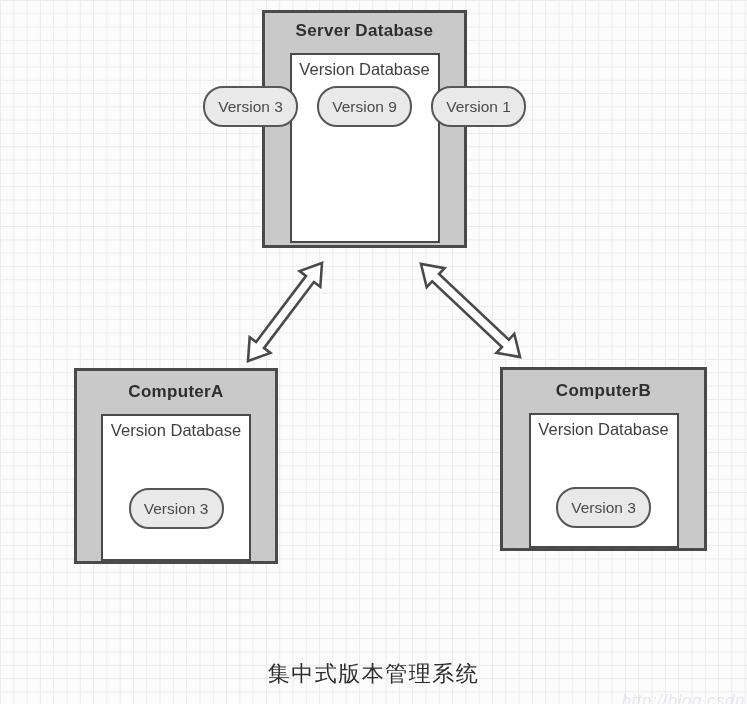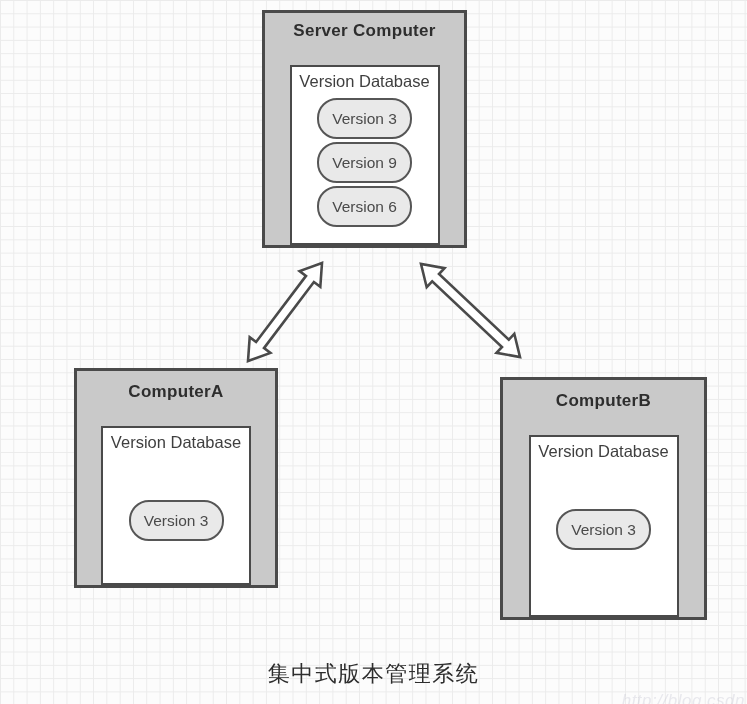--- a/index.html
+++ b/index.html
@@ -34,56 +34,55 @@
 
   .node {
     position: absolute;
     background: var(--node-fill, #c9c9c9);
     border: 3px solid var(--node-border, #4a4a4a);
     display: flex;
     flex-direction: column;
     align-items: center;
   }
   .node-server    { left: 262px; top: 10px;  width: 205px; height: 238px; padding-top: 8px;  }
-  .node-computerA { left: 74px;  top: 368px; width: 204px; height: 220px; padding-top: 11px; }
-  .node-computerB { left: 500px; top: 377px; width: 207px; height: 243px; padding-top: 11px; }
+  .node-computerA { left: 74px;  top: 368px; width: 204px; height: 196px; padding-top: 11px; }
+  .node-computerB { left: 500px; top: 367px; width: 207px; height: 184px; padding-top: 11px; }
 
   .node-title {
     font-size: 17px;
     font-weight: bold;
     color: #2e2e2e;
     letter-spacing: 0.3px;
     height: 20px;
     line-height: 20px;
   }
 
   .db-box {
-    margin-top: 24px;
+    margin-top: 12px;
     width: 150px;
     height: 190px;
     background: var(--db-fill, #ffffff);
     border: 2px solid var(--node-border, #4a4a4a);
     display: flex;
     flex-direction: column;
     align-items: center;
     padding-top: 4px;
   }
   .db-label {
     font-size: 16.5px;
     color: #3f3f3f;
     height: 21px;
     line-height: 21px;
     white-space: nowrap;
   }
 
   .pills {
     display: flex;
-    flex-direction: column;
     align-items: center;
-    gap: 3px;
+    gap: 19px;
     margin-top: 6px;
   }
   .pills-single { margin-top: 47px; }
 
   .pill {
     width: 95px;
     height: 41px;
     background: var(--version-fill, #e9e9e9);
     border: 2px solid #565656;
     border-radius: 20px;
@@ -121,27 +120,27 @@
 <body>
 
 <div class="canvas">
 
   <svg class="arrows-layer" viewBox="0 0 747 704" xmlns="http://www.w3.org/2000/svg">
       <polygon points="322.0,263.0 299.6,271.1 306.0,275.9 256.1,342.0 249.7,337.2 248.0,361.0 270.4,352.9 264.0,348.1 313.9,282.0 320.3,286.8" class="arrow-shape"></polygon>
       <polygon points="421.0,264.0 426.7,287.2 432.2,281.3 502.0,347.0 496.5,352.8 520.0,357.0 514.3,333.8 508.8,339.7 439.0,274.0 444.5,268.2" class="arrow-shape"></polygon>
     </svg>
 
   <div class="node node-server">
-    <div class="node-title">Server Computer</div>
+    <div class="node-title">Server Database</div>
     <div class="db-box">
       <div class="db-label">Version Database</div>
       <div class="pills">
         <div class="pill">Version 3</div>
         <div class="pill">Version 9</div>
-        <div class="pill">Version 6</div>
+        <div class="pill">Version 1</div>
       </div>
     </div>
   </div>
 
   <div class="node node-computerA">
     <div class="node-title">ComputerA</div>
     <div class="db-box">
       <div class="db-label">Version Database</div>
       <div class="pills pills-single">
         <div class="pill">Version 3</div>

